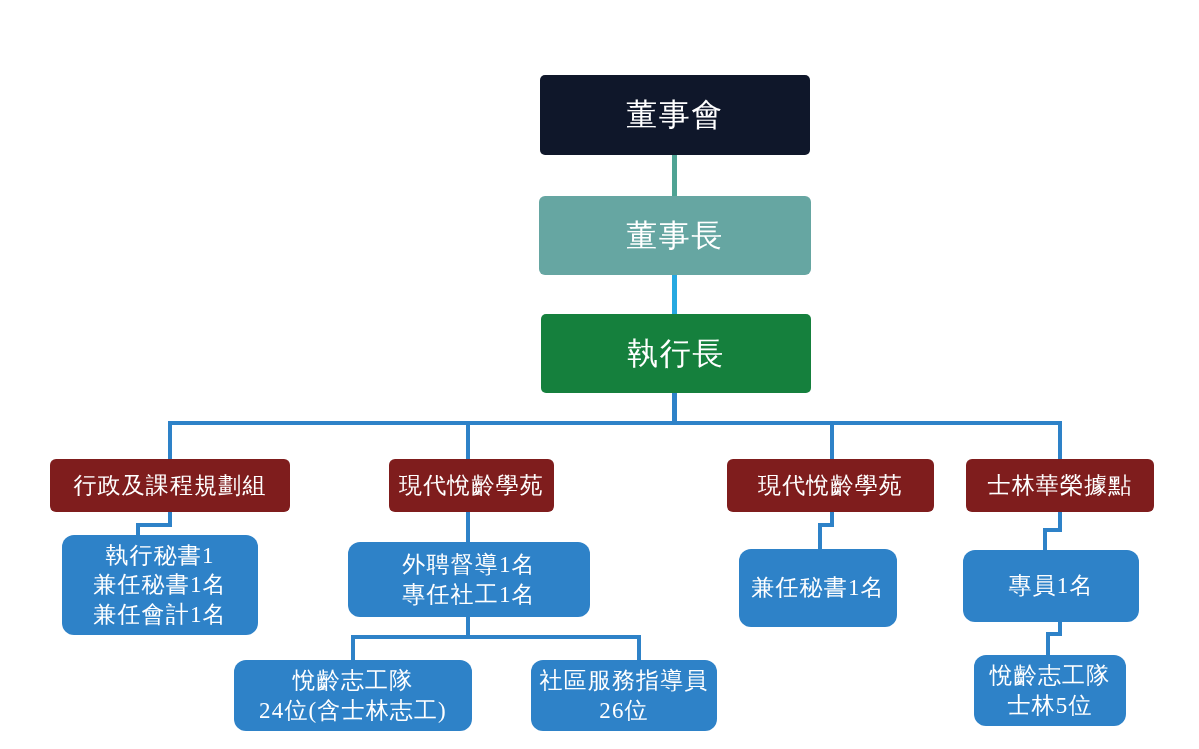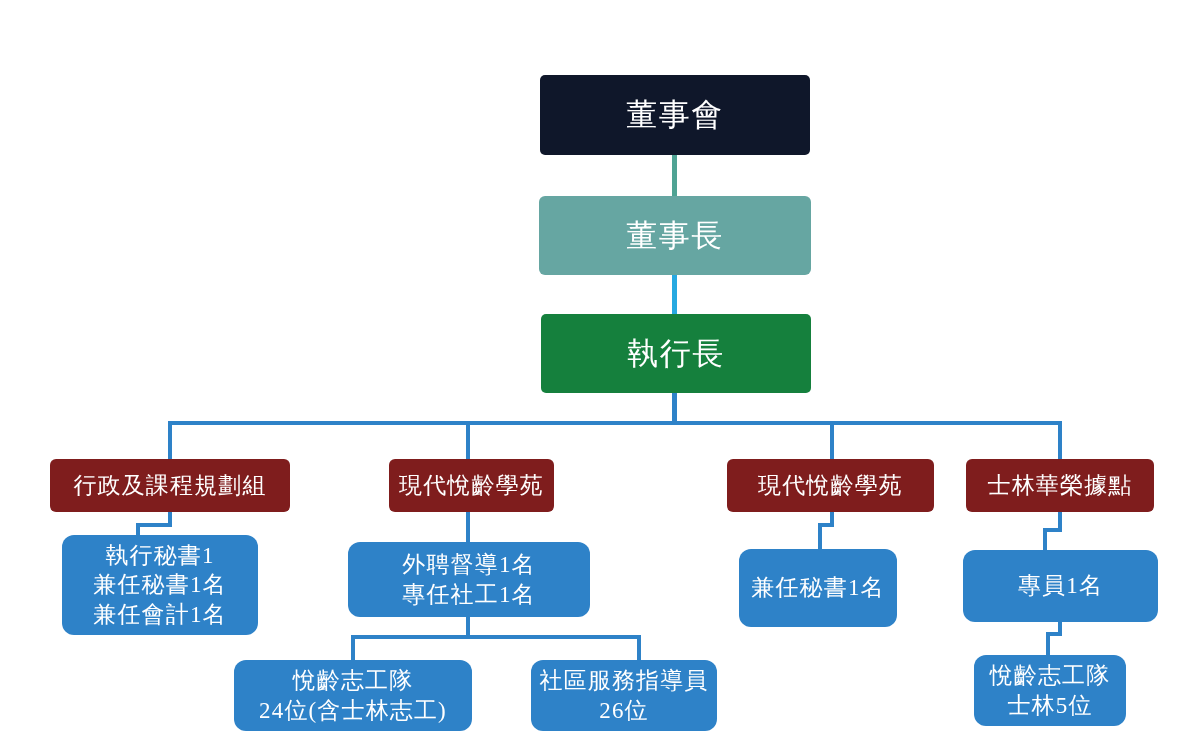--- a/index.html
+++ b/index.html
@@ -134,21 +134,21 @@
 
   <div class="node staff tier-staff" style="left:348px; top:542px; width:242px; height:75px;">
     <span class="line">外聘督導1名</span>
     <span class="line">專任社工1名</span>
   </div>
 
   <div class="node staff tier-staff" style="left:739px; top:549px; width:158px; height:78px;">
     <span class="line">兼任秘書1名</span>
   </div>
 
-  <div class="node staff tier-staff" style="left:963px; top:550px; width:195px; height:72px;text-align:right;">
+  <div class="node staff tier-staff" style="left:963px; top:550px; width:176px; height:72px;text-align:right;">
     <span class="line">專員1名</span>
   </div>
 
   <div class="node staff tier-staff" style="left:234px; top:660px; width:238px; height:71px;">
     <span class="line">悅齡志工隊</span>
     <span class="line">24位(含士林志工)</span>
   </div>
 
   <div class="node staff tier-staff" style="left:531px; top:660px; width:186px; height:71px;">
     <span class="line">社區服務指導員</span>

